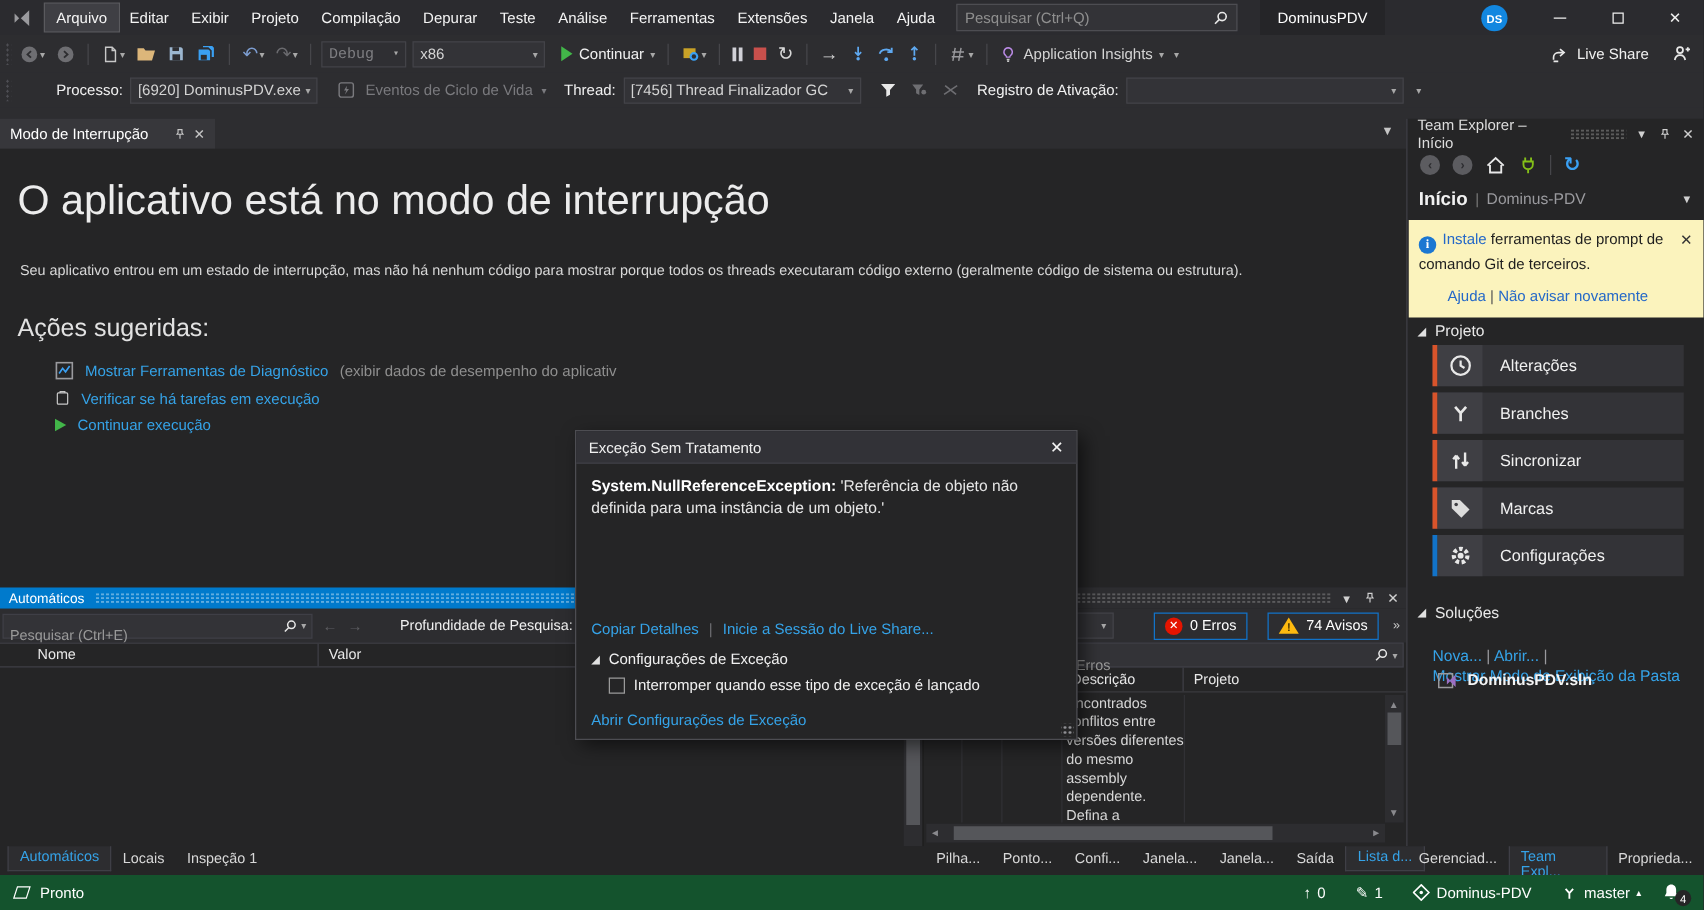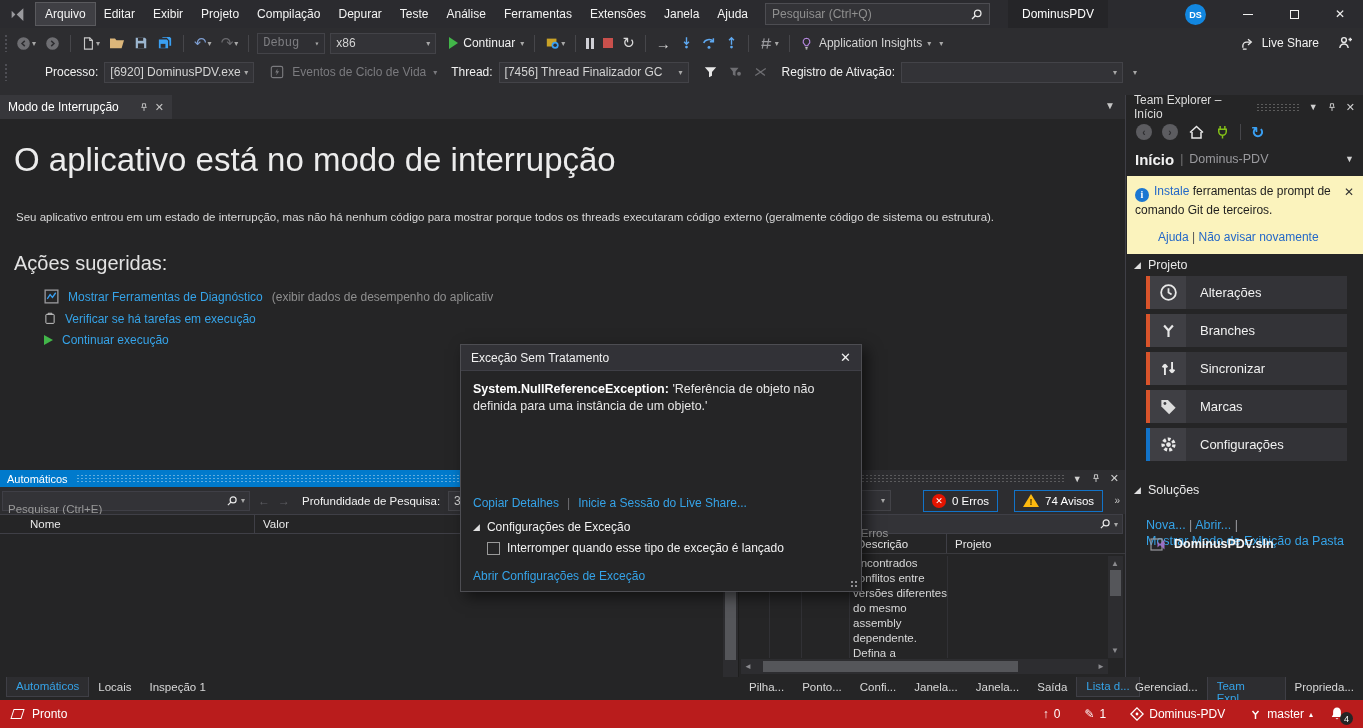--- a/index.html
+++ b/index.html
@@ -430,21 +430,21 @@
         <span class="srch" style="width:248px;">
           <input placeholder="Pesquisar (Ctrl+E)" style="">
           <svg width="12" height="12" viewBox="0 0 16 16" stroke="#e8e8e8" fill="none" stroke-width="1.6" style="margin:0 2px;">
               <circle cx="9.5" cy="6.5" r="4"></circle>
               <path d="M6.5 9.5 2.5 13.5"></path>
             </svg>
           <span class="ca" style="margin-right:4px;">▾</span>
         </span>
         <span class="histarrow">←</span>
         <span class="histarrow">→</span>
-        <span class="lbl" style="font-size:11.5px;margin-left:4px;">Profundidade de Pesquisa:</span>
+        <span class="lbl" style="font-size:11.5px;margin-left:22px;">Profundidade de Pesquisa:</span>
         <span class="cmb" style="width:34px;height:20px;">
           <span class="cv">3</span>
             <span class="ca">▾</span>
         </span>
       </div>
       <div class="gridhead">
         <span class="gh-cell" style="width:255px;padding-left:30px;">
             <span>Nome</span>
           </span>
         <span class="gh-cell" style="width:357px;">
@@ -688,21 +688,21 @@
       <span class="btab">Saída</span>
       <span class="btab active">Lista d...</span>
     </span>
     <span class="tgrp tg-right">
       <span class="btab">Gerenciad...</span>
       <span class="btab active">Team Expl...</span>
       <span class="btab">Proprieda...</span>
     </span>
   </div>
 
-  <footer class="statusbar" style="background: #b91c1c;">
+  <footer class="statusbar" style="background: #14532d;">
     <span class="sb-left">
       <span class="break-ic"></span>
       <span>Pronto</span>
     </span>
     <span class="sb-right">
       <span class="sb-item">
         <span>↑</span>
         <span>0</span>
       </span>
       <span class="sb-item">

